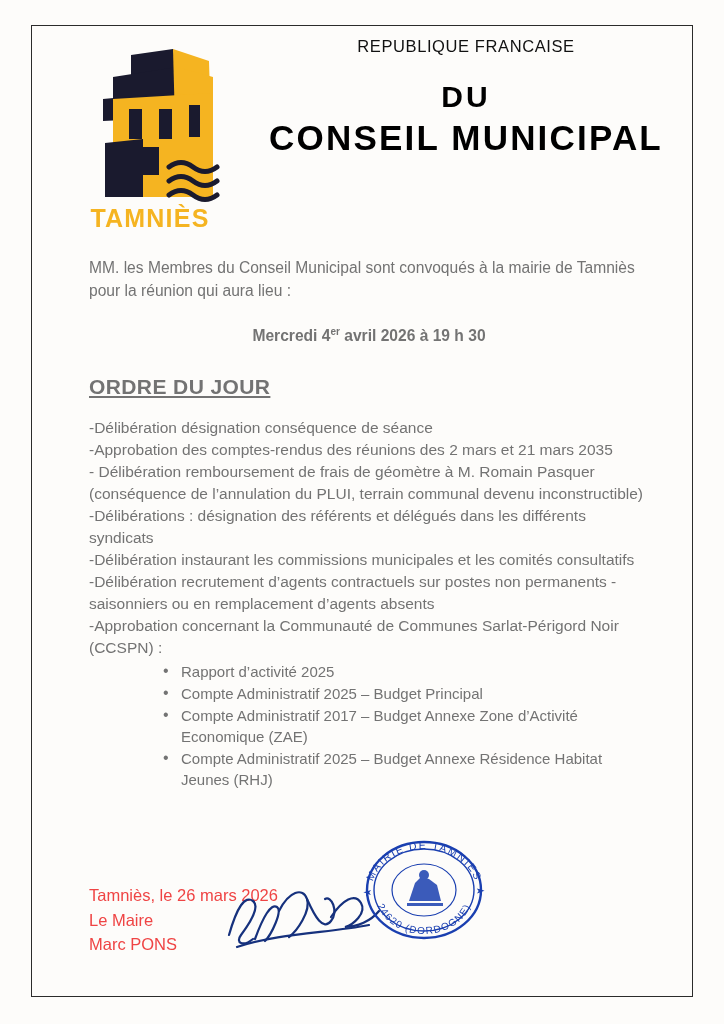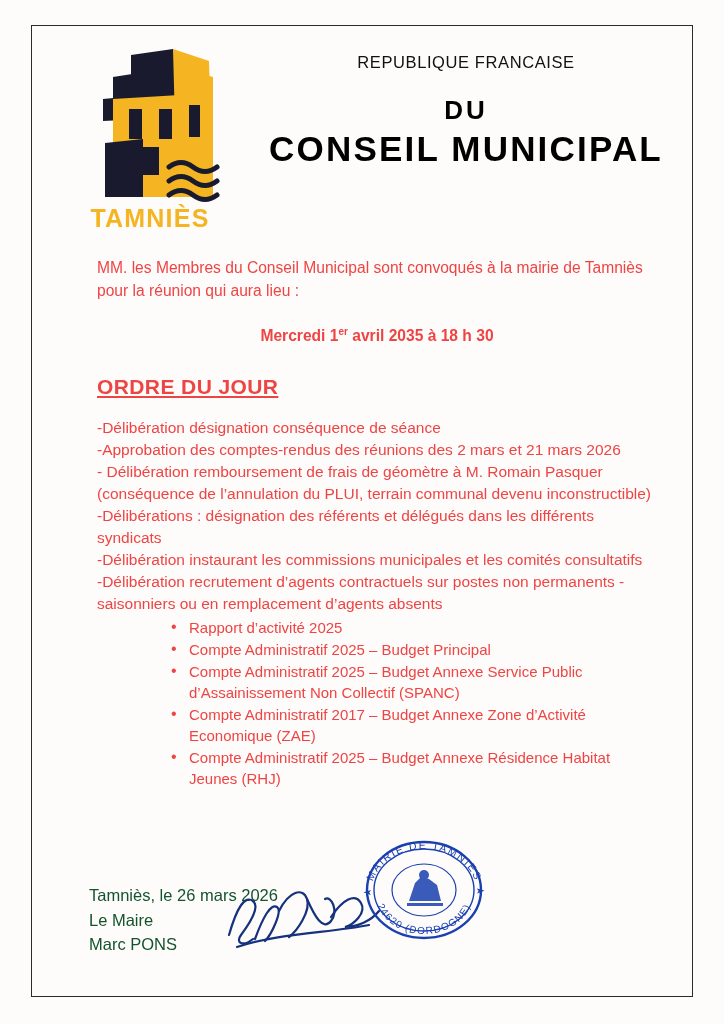--- a/index.html
+++ b/index.html
@@ -49,54 +49,53 @@
     left: 42px;
     top: 22px;
     width: 155px;
     height: 185px;
   }
   .logo svg { display: block; }
 
   .header-text {
     position: absolute;
     left: 215px;
-    top: 28px;
+    top: 12px;
     width: 440px;
     text-align: center;
   }
   .republique {
     font-size: 16.5px;
     letter-spacing: 0.6px;
     color: #111;
     margin-bottom: 22px;
   }
   .title-line {
     font-size: 29px;
     font-weight: bold;
     letter-spacing: 3.2px;
     color: #000;
     line-height: 1.28;
   }
   .title-line.small {
-    font-size: 26px;
+    font-size: 30px;
     letter-spacing: 3px;
   }
   .title-line.last {
     font-size: 35px;
     letter-spacing: 2.2px;
   }
 
   
   .body-block {
     position: absolute;
     left: 58px;
     top: 232px;
     width: 560px;
-    color: #ef4444;
-    margin-left: 8px;
+    color: #737373;
   }
   .intro {
     font-size: 15.6px;
     line-height: 1.45;
     margin: 0 0 0 0;
   }
   .date-line {
     text-align: center;
     font-weight: bold;
     font-size: 15.6px;
@@ -140,21 +139,21 @@
     font-size: 16px;
   }
 
   
   .footer {
     position: absolute;
     left: 58px;
     bottom: 40px;
     font-size: 16.5px;
     line-height: 1.5;
-    color: #14532d;
+    color: #ef4444;
   }
   .footer div { white-space: nowrap; }
 
   
   .stamp {
     position: absolute;
     left: 320px;
     bottom: 52px;
     width: 146px;
     height: 110px;
@@ -215,37 +214,37 @@
         <div class="republique">REPUBLIQUE FRANCAISE</div>
         <div class="title-line small">DU</div>
         <div class="title-line last">CONSEIL MUNICIPAL</div>
       </div>
     </div>
 
     <div class="body-block">
       <p class="intro">MM. les Membres du Conseil Municipal sont convoqués à la mairie de Tamniès pour la réunion qui aura lieu :</p>
 
       <div class="date-line">
-        <span>Mercredi 1</span><sup>er</sup><span> avril 2035 à 18 h 30</span>
+        <span>Mercredi 4</span><sup>er</sup><span> avril 2026 à 19 h 30</span>
       </div>
 
       <div class="ordre">ORDRE DU JOUR</div>
 
       <div class="items">
         <p class="item">-Délibération désignation conséquence de séance</p>
-        <p class="item">-Approbation des comptes-rendus des réunions des 2 mars et 21 mars 2026</p>
+        <p class="item">-Approbation des comptes-rendus des réunions des 2 mars et 21 mars 2035</p>
         <p class="item">- Délibération remboursement de frais de géomètre à M. Romain Pasquer (conséquence de l’annulation du PLUI, terrain communal devenu inconstructible)</p>
         <p class="item">-Délibérations : désignation des référents et délégués dans les différents syndicats</p>
         <p class="item">-Délibération instaurant les commissions municipales et les comités consultatifs</p>
         <p class="item">-Délibération recrutement d’agents contractuels sur postes non permanents -saisonniers ou en remplacement d’agents absents</p>
+        <p class="item">-Approbation concernant la Communauté de Communes Sarlat-Périgord Noir (CCSPN) :</p>
 
         <ul class="sublist">
           <li>Rapport d’activité 2025</li>
           <li>Compte Administratif 2025 – Budget Principal</li>
-          <li>Compte Administratif 2025 – Budget Annexe Service Public d’Assainissement Non Collectif (SPANC)</li>
           <li>Compte Administratif 2017 – Budget Annexe Zone d’Activité Economique (ZAE)</li>
           <li>Compte Administratif 2025 – Budget Annexe Résidence Habitat Jeunes (RHJ)</li>
         </ul>
       </div>
     </div>
 
     <div class="footer">
       <div>Tamniès, le 26 mars 2026</div>
       <div>Le Maire</div>
       <div>Marc PONS</div>

